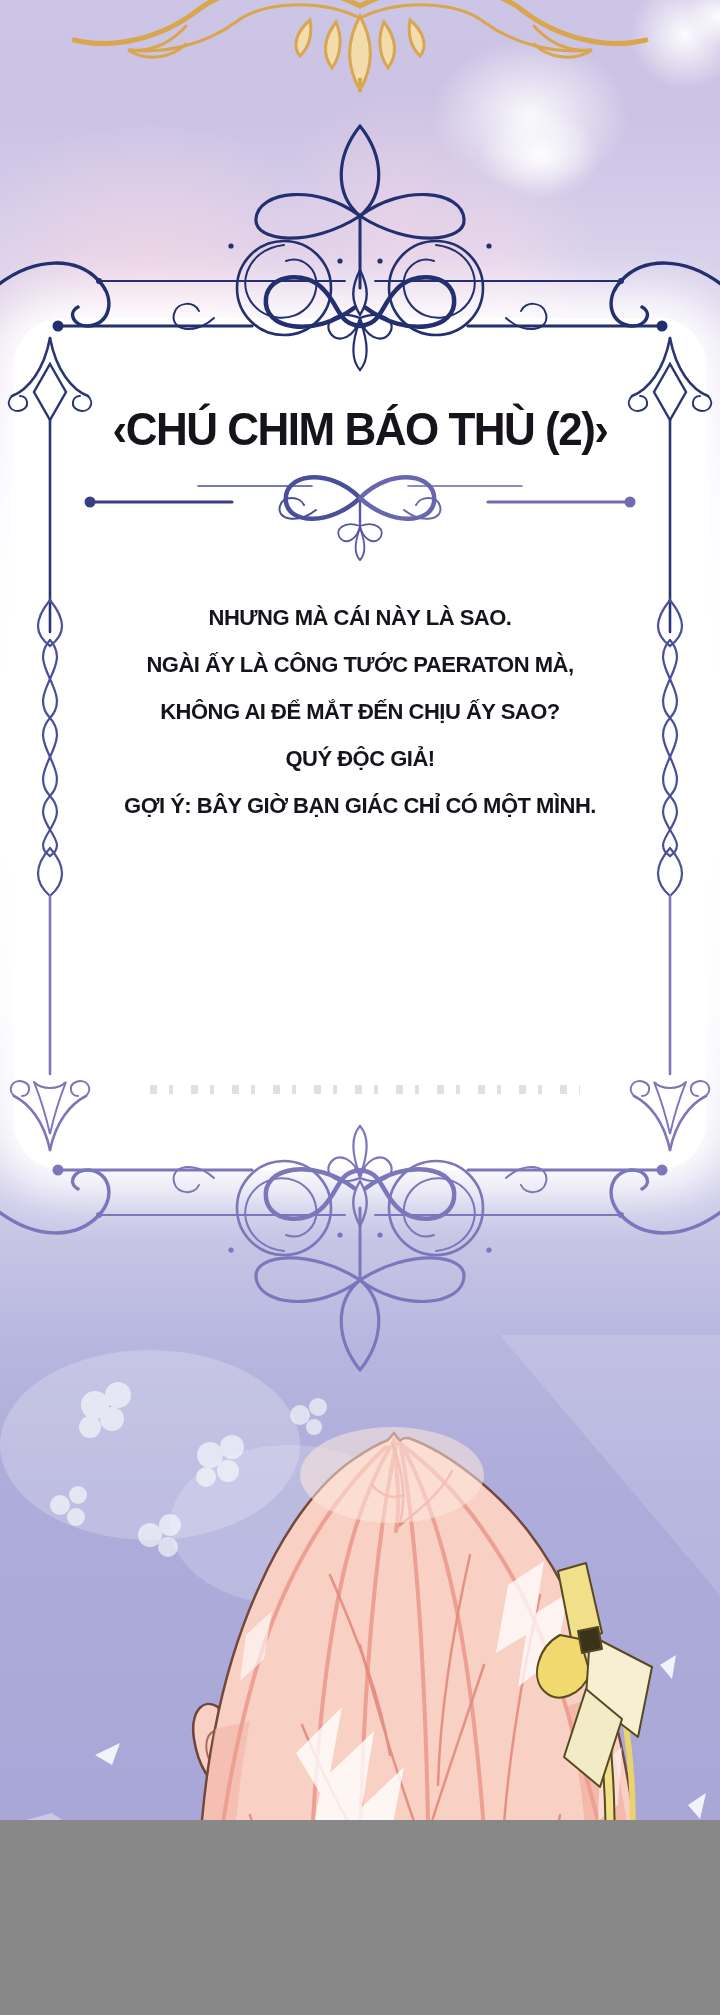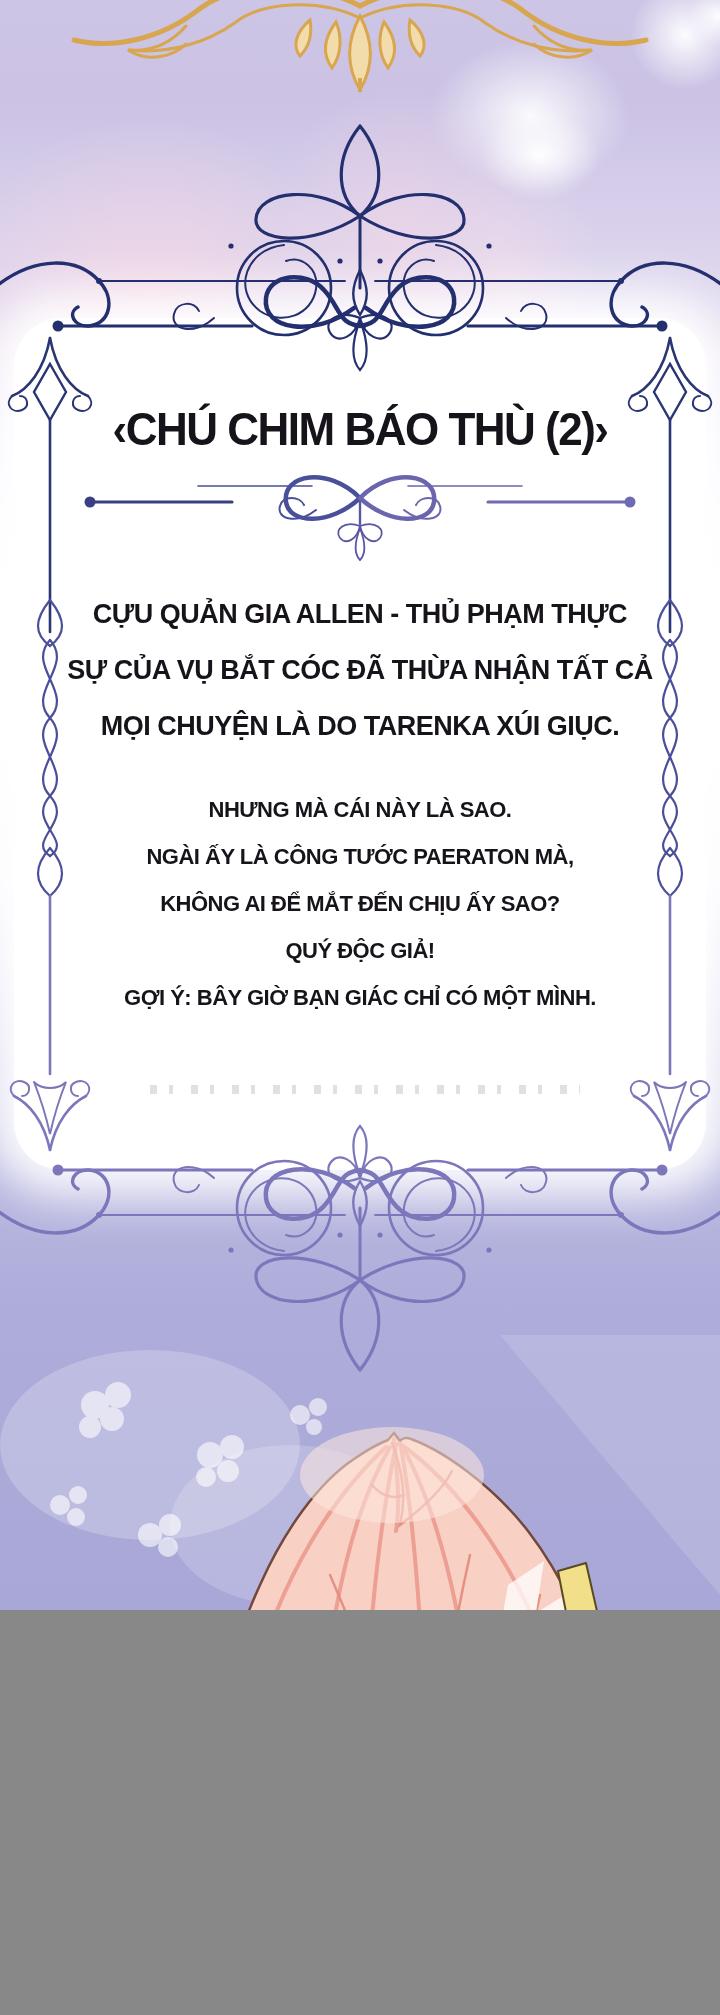--- a/index.html
+++ b/index.html
@@ -1,17 +1,17 @@
 <!DOCTYPE html>
 <html><head>
 <meta charset="utf-8">
 <style>
   html,body{margin:0;padding:0;background:#888;}
   #canvas{
-    position:relative;width:720px;height:1610px;overflow:hidden;
+    position:relative;width:720px;height:1820px;overflow:hidden;
     font-family:"Liberation Sans", sans-serif;
     background:linear-gradient(180deg,
       #cdc5e6 0%, #cbc2e4 6%, #d5cdea 12%, #e3dcf0 20%,
       #f3effa 27%, #fdfcff 34%, #ffffff 45%, #f6f4fb 55%,
       #e2def0 61%, #cac8e7 67%, #b7b6df 74%, #adacda 82%, #a8a7d7 100%);
   }
   .abs{position:absolute;}
   
   .blotch{position:absolute;border-radius:50%;pointer-events:none;}
   
@@ -263,25 +263,20 @@
         <path d="M280 44 L280 66" stroke="#5a57a2" stroke-width="2.4"></path>
         <path d="M280 68 C264 62 254 72 260 80 C266 87 277 82 280 68" stroke="#5a57a2" stroke-width="1.8"></path>
         <path d="M280 68 C296 62 306 72 300 80 C294 87 283 82 280 68" stroke="#5a57a2" stroke-width="1.8"></path>
         <path d="M280 70 C274 86 274 96 280 102 C286 96 286 86 280 70" stroke="#5a57a2" stroke-width="1.8"></path>
         <path d="M328 28 L442 28" stroke="#6a66ae" stroke-width="1.6"></path>
         <path d="M408 44 L550 44" stroke="#6f6bb2" stroke-width="3.2"></path>
         <circle cx="550" cy="44" r="5.5" fill="#6f6bb2" stroke="none"></circle>
       </g>
     </svg>
 
-    <div id="para-1" class="para">
-      <div>CỰU QUẢN GIA ALLEN - THỦ PHẠM THỰC</div>
-      <div>SỰ CỦA VỤ BẮT CÓC ĐÃ THỪA NHẬN TẤT CẢ</div>
-      <div>MỌI CHUYỆN LÀ DO TARENKA XÚI GIỤC.</div>
-    </div>
 
     <div id="para-2" class="para">
       <div>NHƯNG MÀ CÁI NÀY LÀ SAO.</div>
       <div>NGÀI ẤY LÀ CÔNG TƯỚC PAERATON MÀ,</div>
       <div>KHÔNG AI ĐỂ MẮT ĐẾN CHỊU ẤY SAO?</div>
       <div>QUÝ ĐỘC GIẢ!</div>
       <div>GỢI Ý: BÂY GIỜ BẠN GIÁC CHỈ CÓ MỘT MÌNH.</div>
     </div>
   </div>
 

